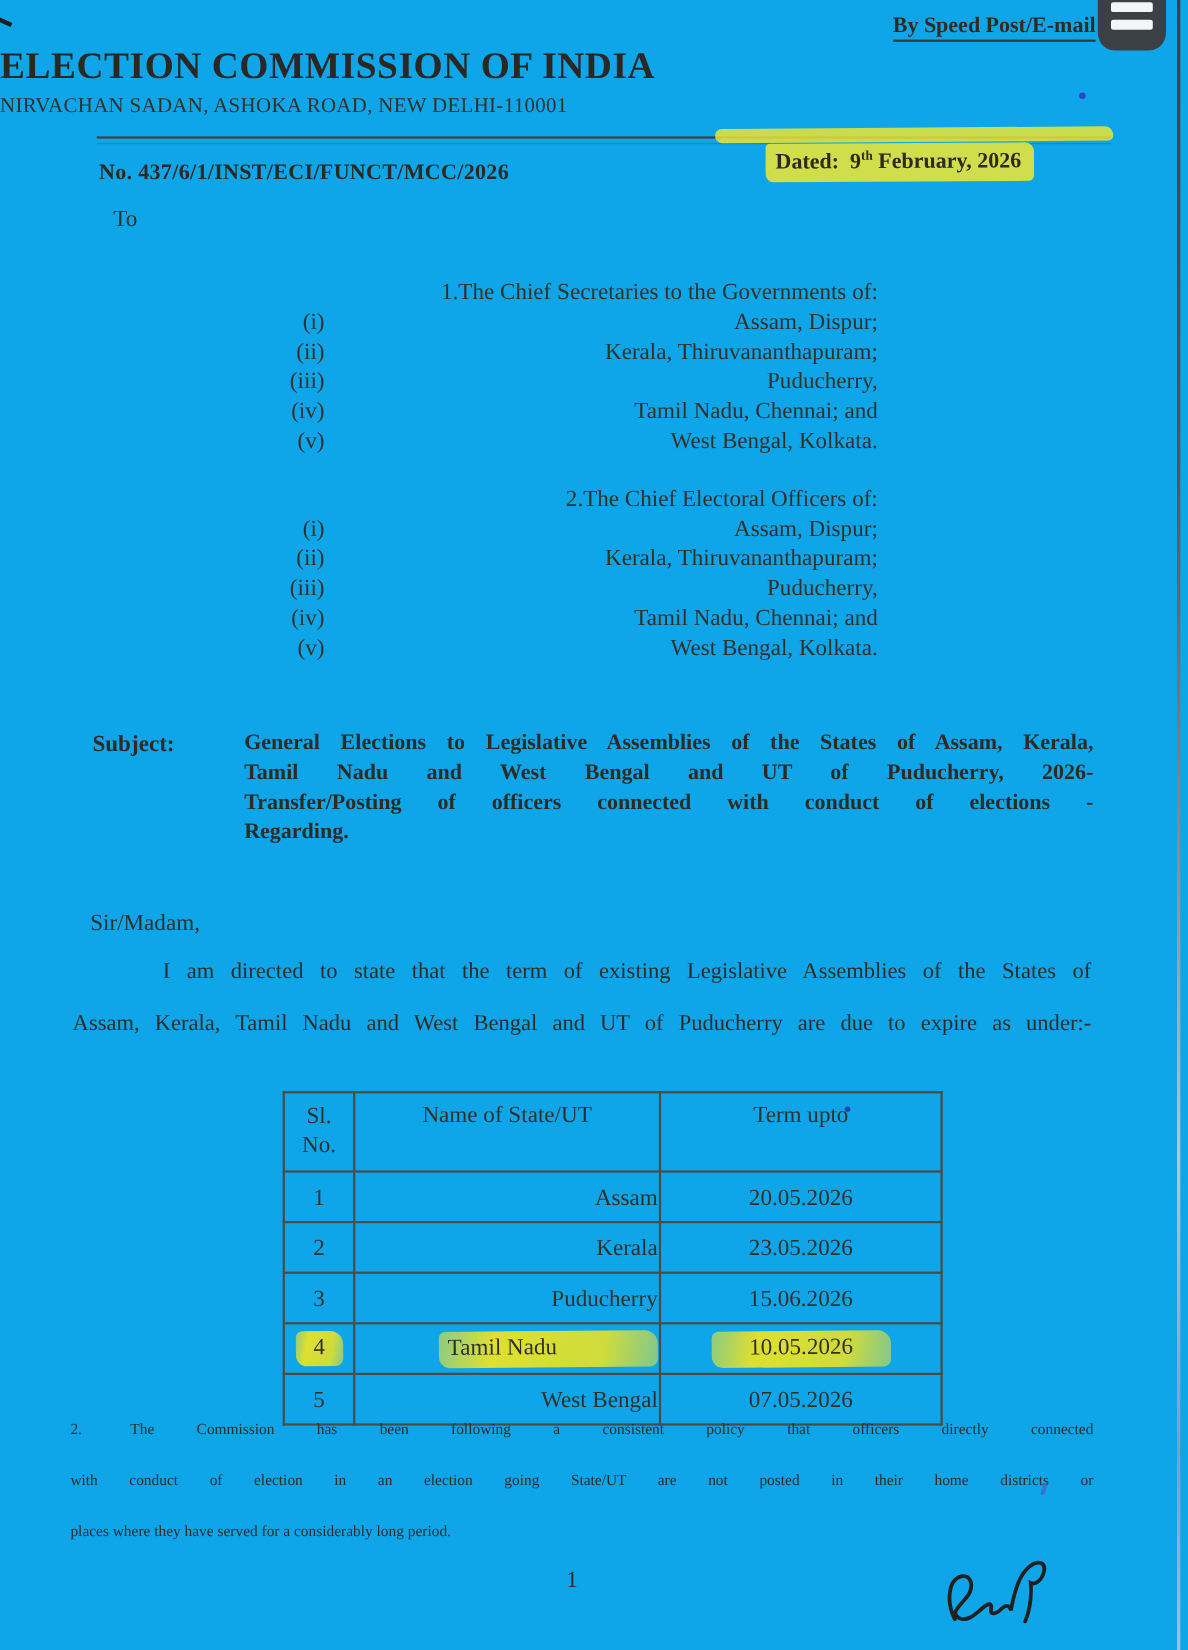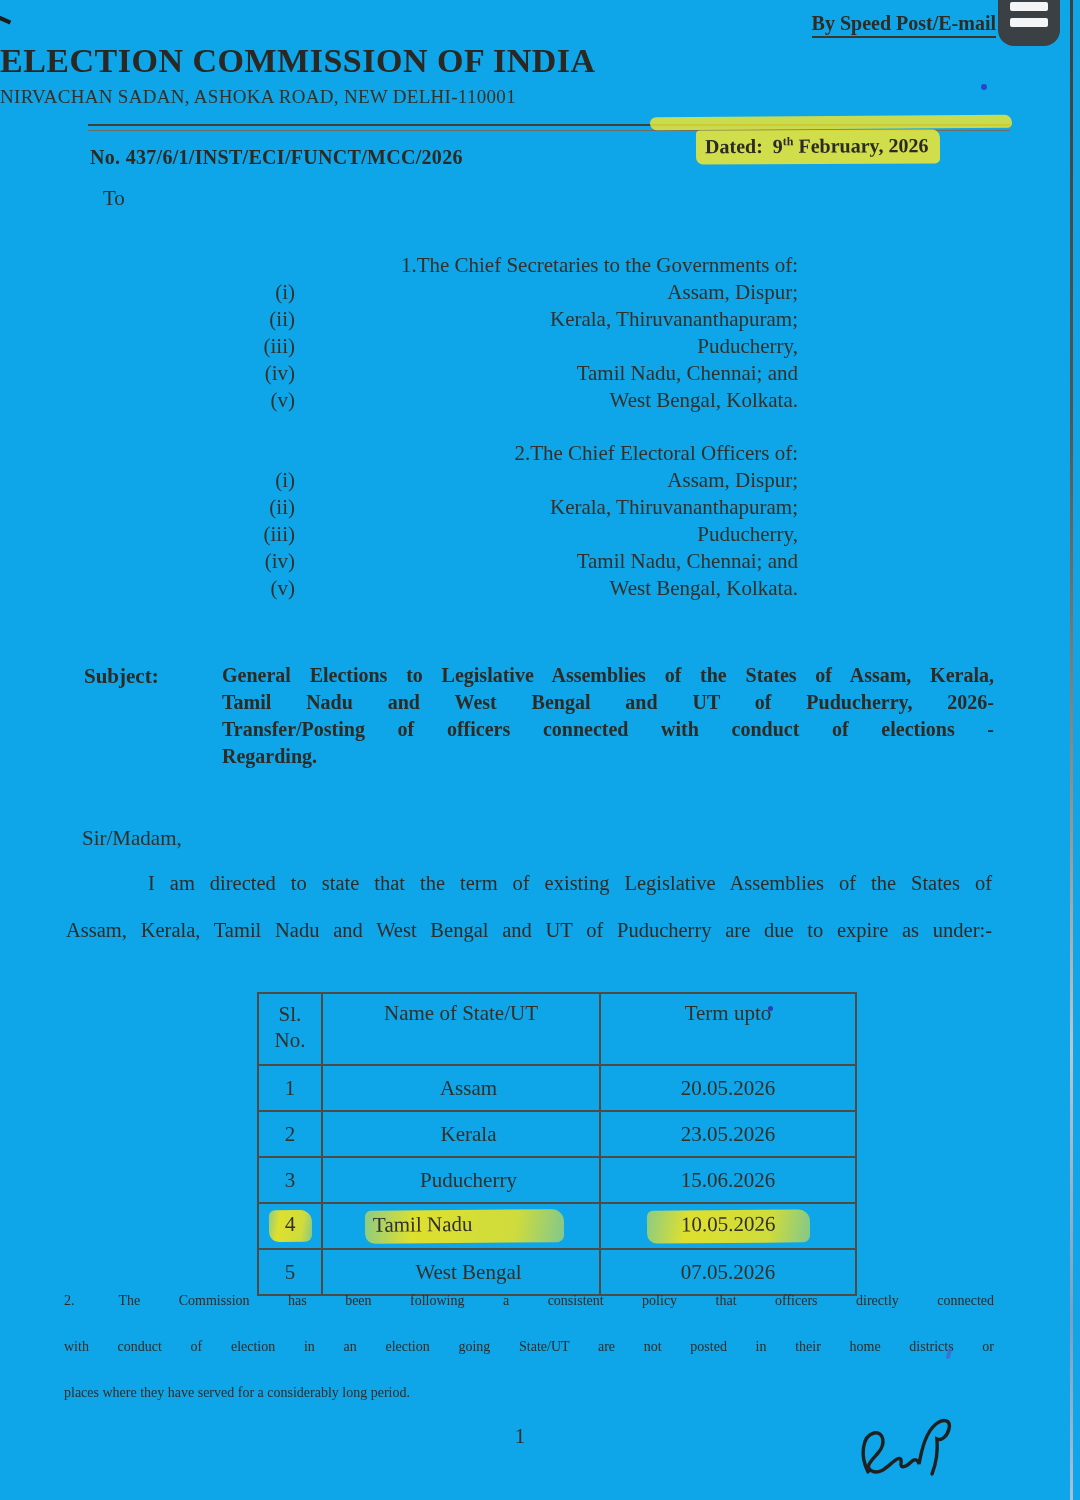--- a/index.html
+++ b/index.html
@@ -88,21 +88,21 @@
   .term-table{top:992px;left:225px;border-collapse:collapse;table-layout:fixed;width:598px;
     font-size:21px;color:#33302a;margin-left:32px;}
   .term-table td,.term-table th{border:2px solid #4e4b45;font-weight:normal;}
   .term-table th{height:62px;vertical-align:top;padding-top:7px;text-align:center;}
   .term-table th.h-sl{white-space:pre-line;line-height:26px;}
   .term-table td{height:42px;vertical-align:middle;}
   .col-sl{width:64px;}
   .col-state{width:278px;}
   .col-term{width:256px;}
   .cell-sl{text-align:center;}
-  .cell-state{text-align:center;padding-left:16px;}
+  .cell-state{text-align:right;padding-left:16px;}
   .cell-term{text-align:center;}
 
   .cellmark{position:relative;display:inline-block;}
   .cellmark.marked{
     background:linear-gradient(100deg, rgba(243,234,48,.55), rgba(240,229,30,.92) 25%,
                rgba(240,229,30,.85) 75%, rgba(243,234,48,.5));
     border-radius:6px 12px 7px 10px;
     transform:rotate(-.5deg);
   }
   .cell-sl .cellmark.marked{padding:2px 16px 5px;margin:0 -16px;}

